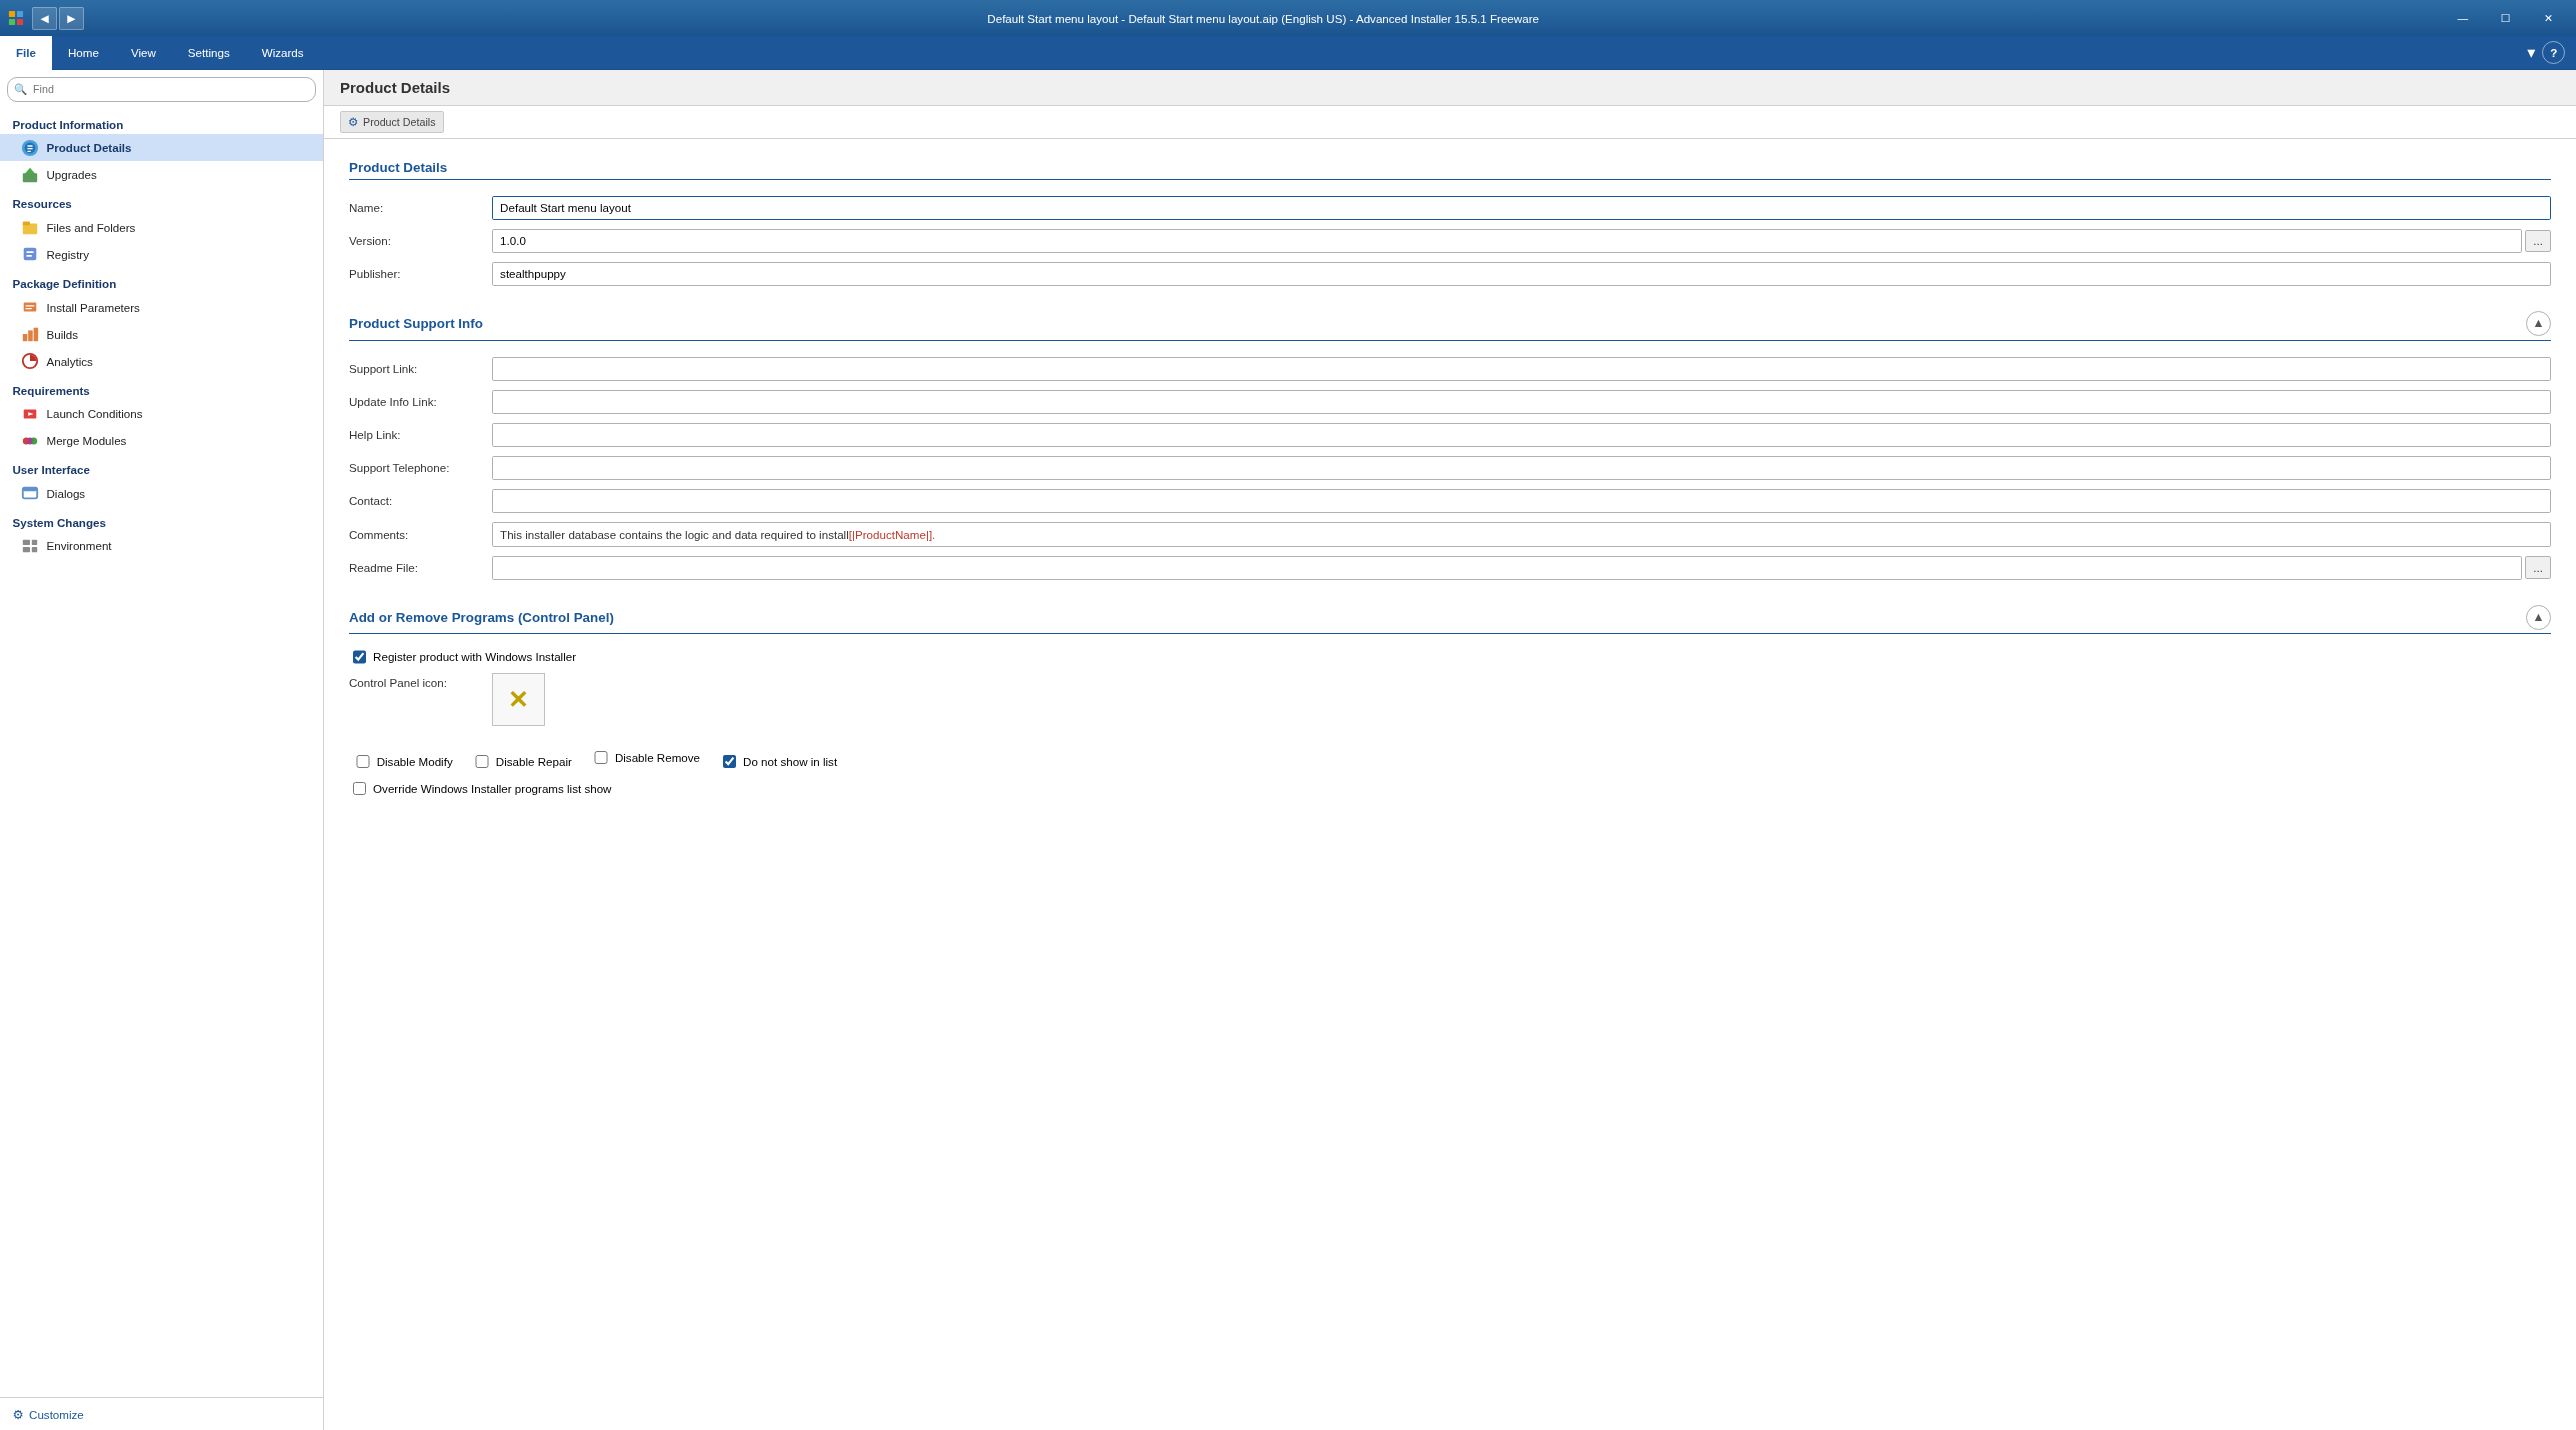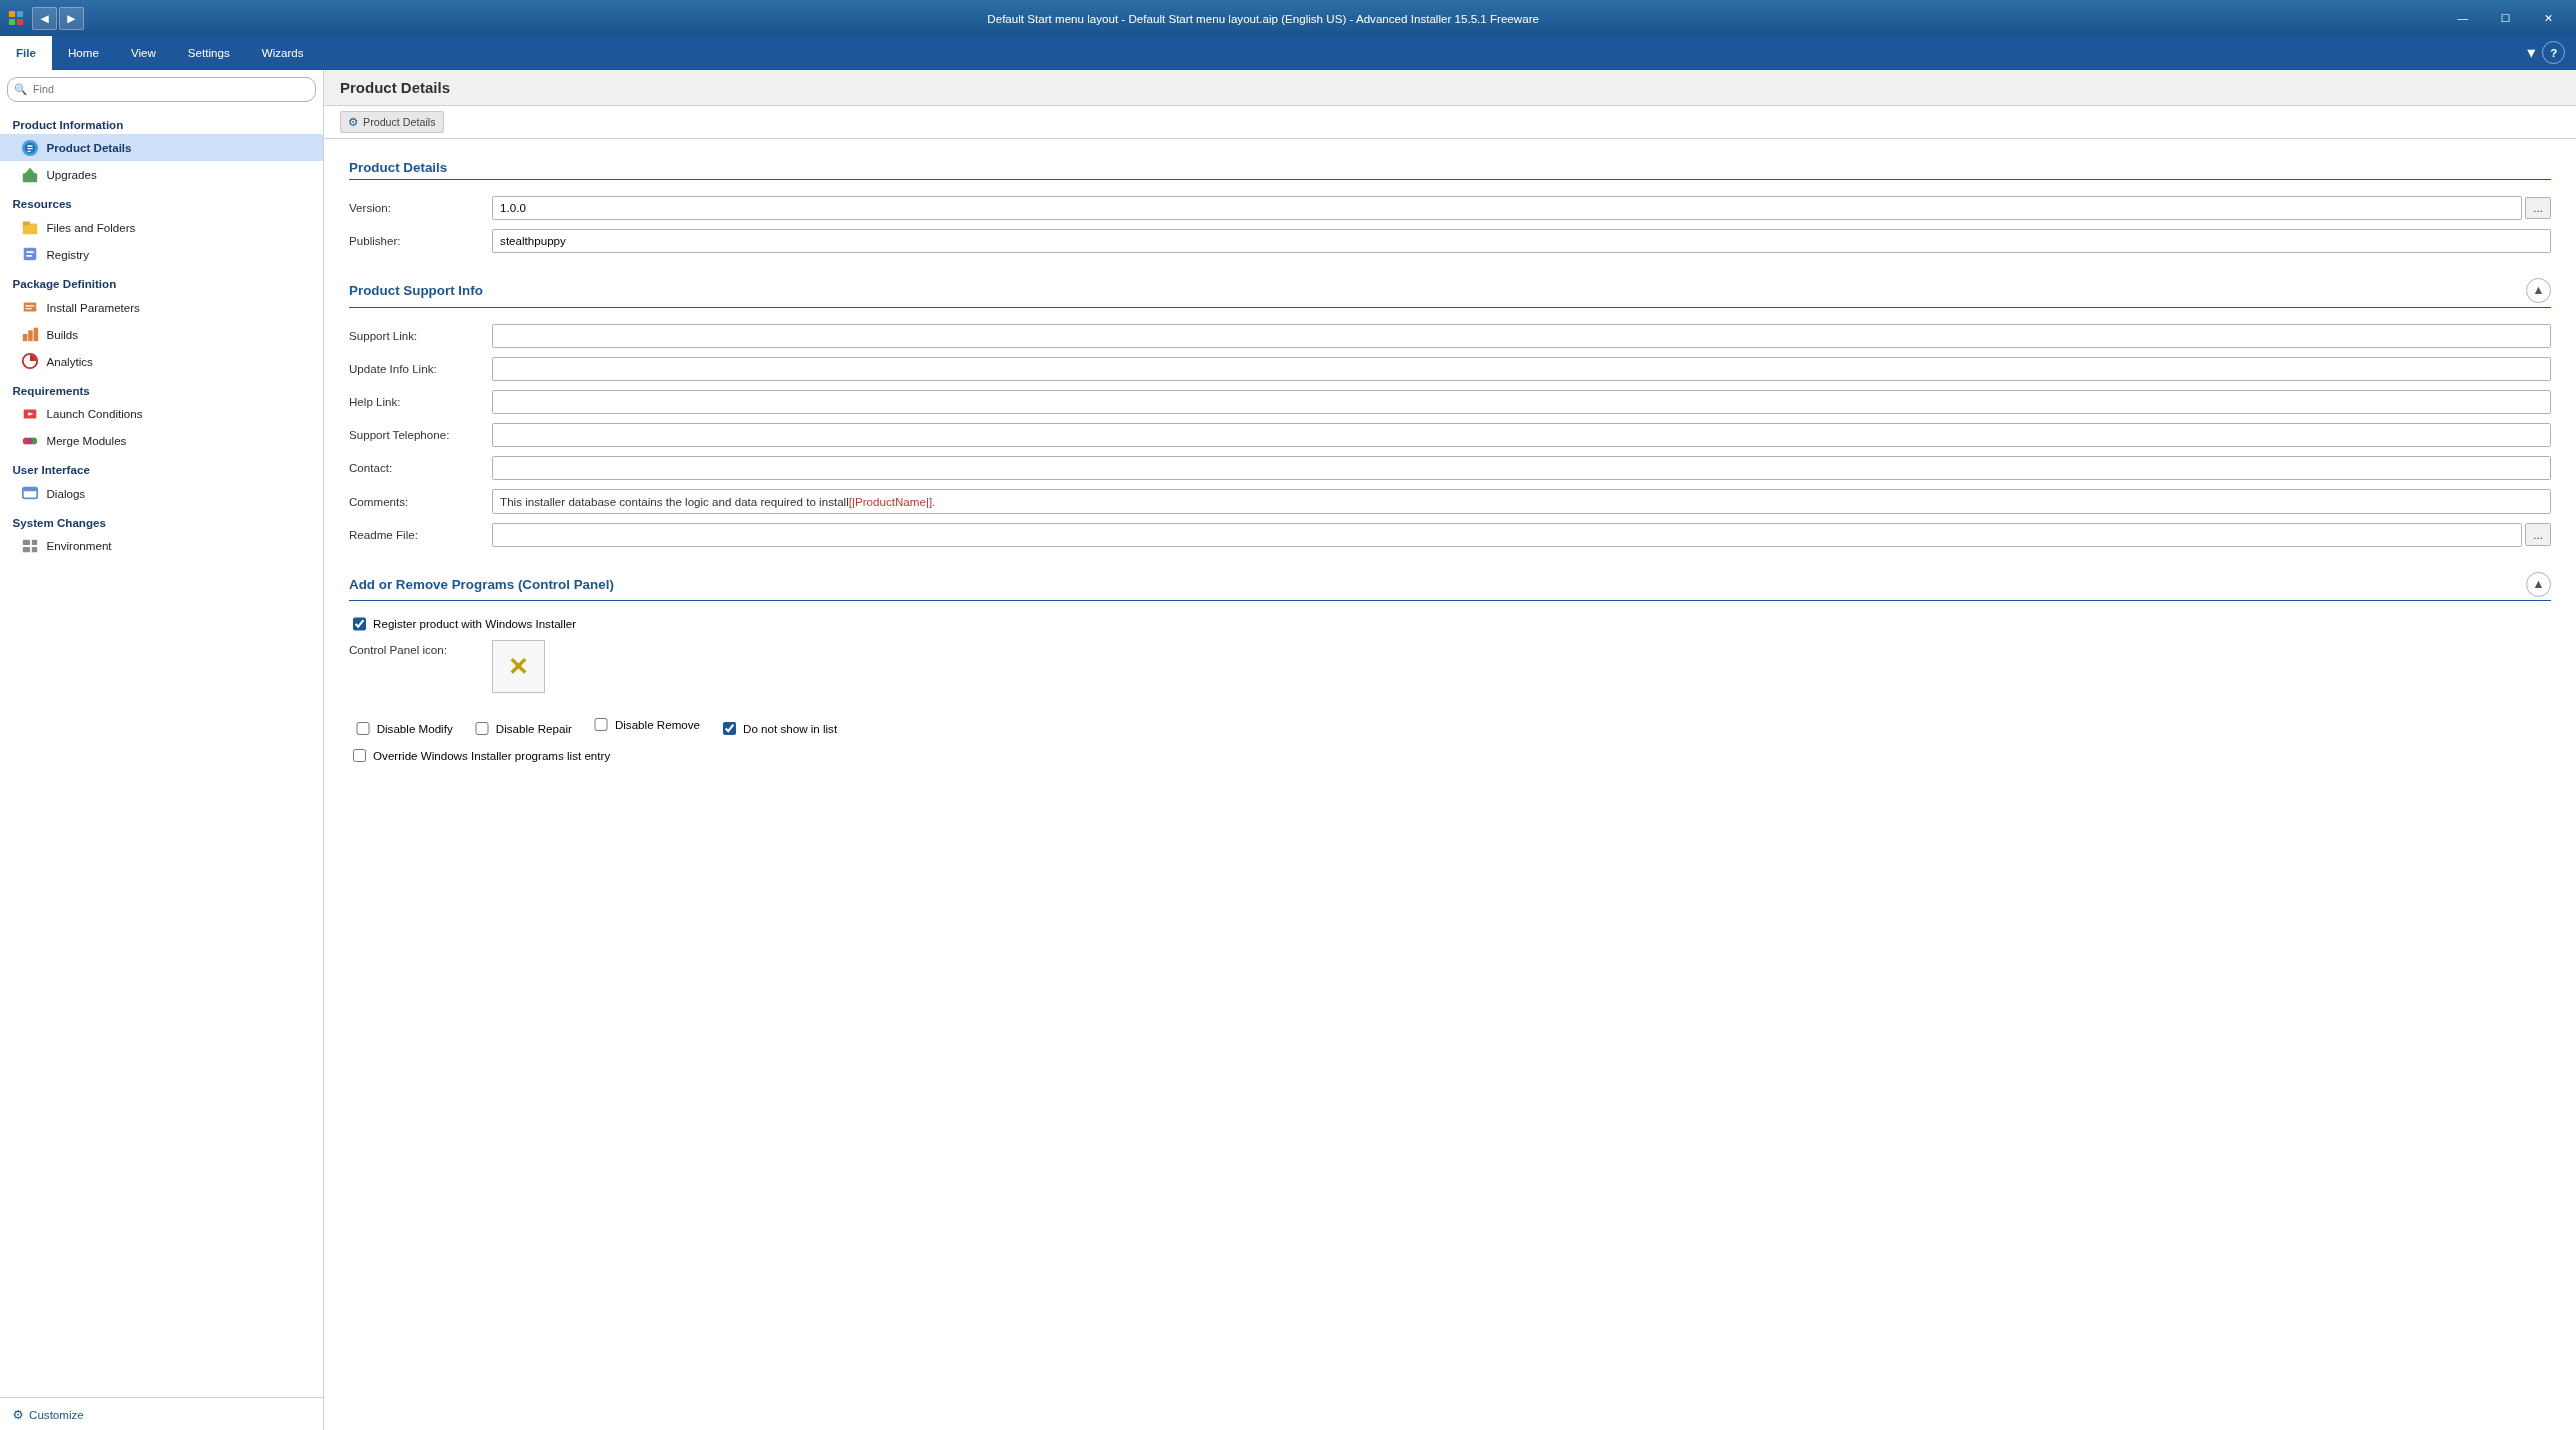--- a/index.html
+++ b/index.html
@@ -318,20 +318,26 @@
       </div>
     </div>
 
     <div class="content-scroll">
 
       <div class="section-wrapper">
         <div class="section-header">
           <span class="section-title">Product Details</span>
         </div>
 
+        <div class="form-row">
+          <div class="form-label">Name:</div>
+          <div class="form-input-wrap">
+            <input class="form-input highlighted" type="text" value="Default Start menu layout" style="">
+          </div>
+        </div>
 
         <div class="form-row">
           <div class="form-label">Version:</div>
           <div class="form-input-wrap">
             <input class="form-input" type="text" value="1.0.0" style="">
             <button class="form-btn-small">...</button>
           </div>
         </div>
 
         <div class="form-row">
@@ -434,21 +440,21 @@
             <label>Disable Remove</label>
           </div>
           <div class="checkbox-row" style="margin-bottom:0;">
             <input type="checkbox" class="checkbox-input" checked="" style="">
             <label>Do not show in list</label>
           </div>
         </div>
 
         <div class="checkbox-row">
           <input type="checkbox" class="checkbox-input" style="">
-          <label>Override Windows Installer programs list entry</label>
+          <label>Override Windows Installer programs list show</label>
         </div>
 
       </div>
 
     </div>
   </div>
 
 </div>
 
 

